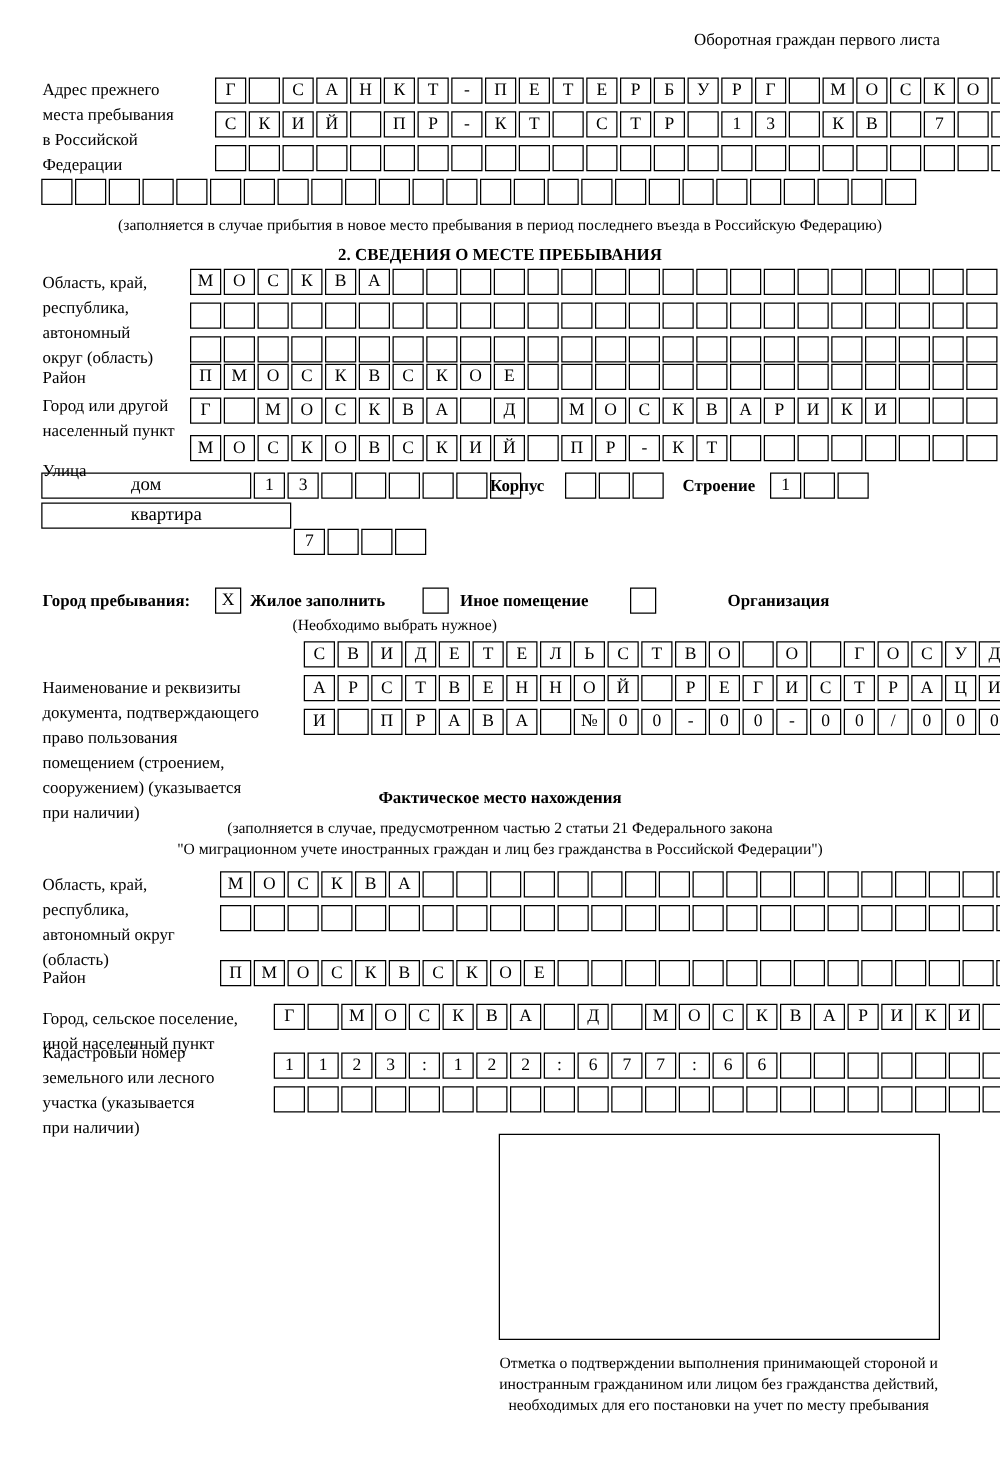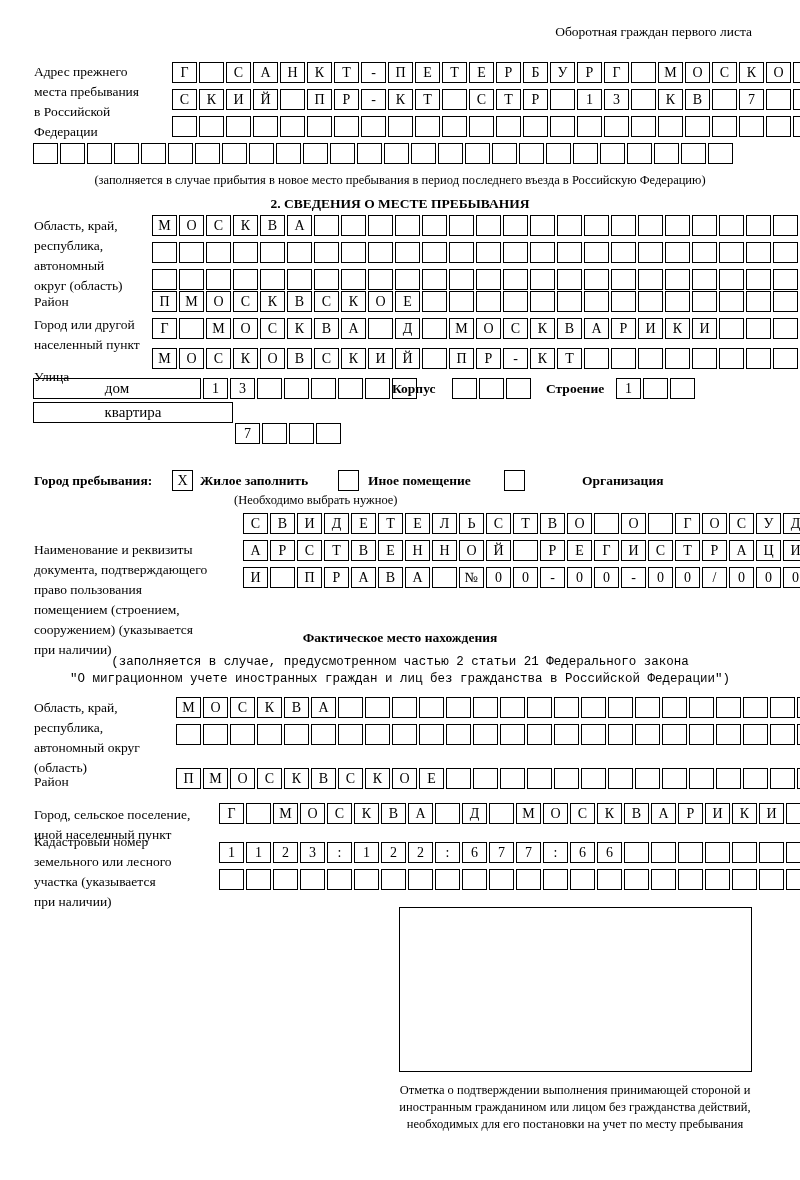--- a/index.html
+++ b/index.html
@@ -38,21 +38,20 @@
     text-align: center;
     font-weight: bold;
     font-size: 13.5px;
   }
   .center-note {
     position: absolute;
     width: 100%;
     text-align: center;
     font-size: 12.5px;
     line-height: 17px;
-    font-family: Liberation Mono, monospace;
   }
   
   .boxrow {
     position: absolute;
     display: flex;
   }
   .cell {
     width: 25px;
     height: 21px;
     border: 1px solid #000;

